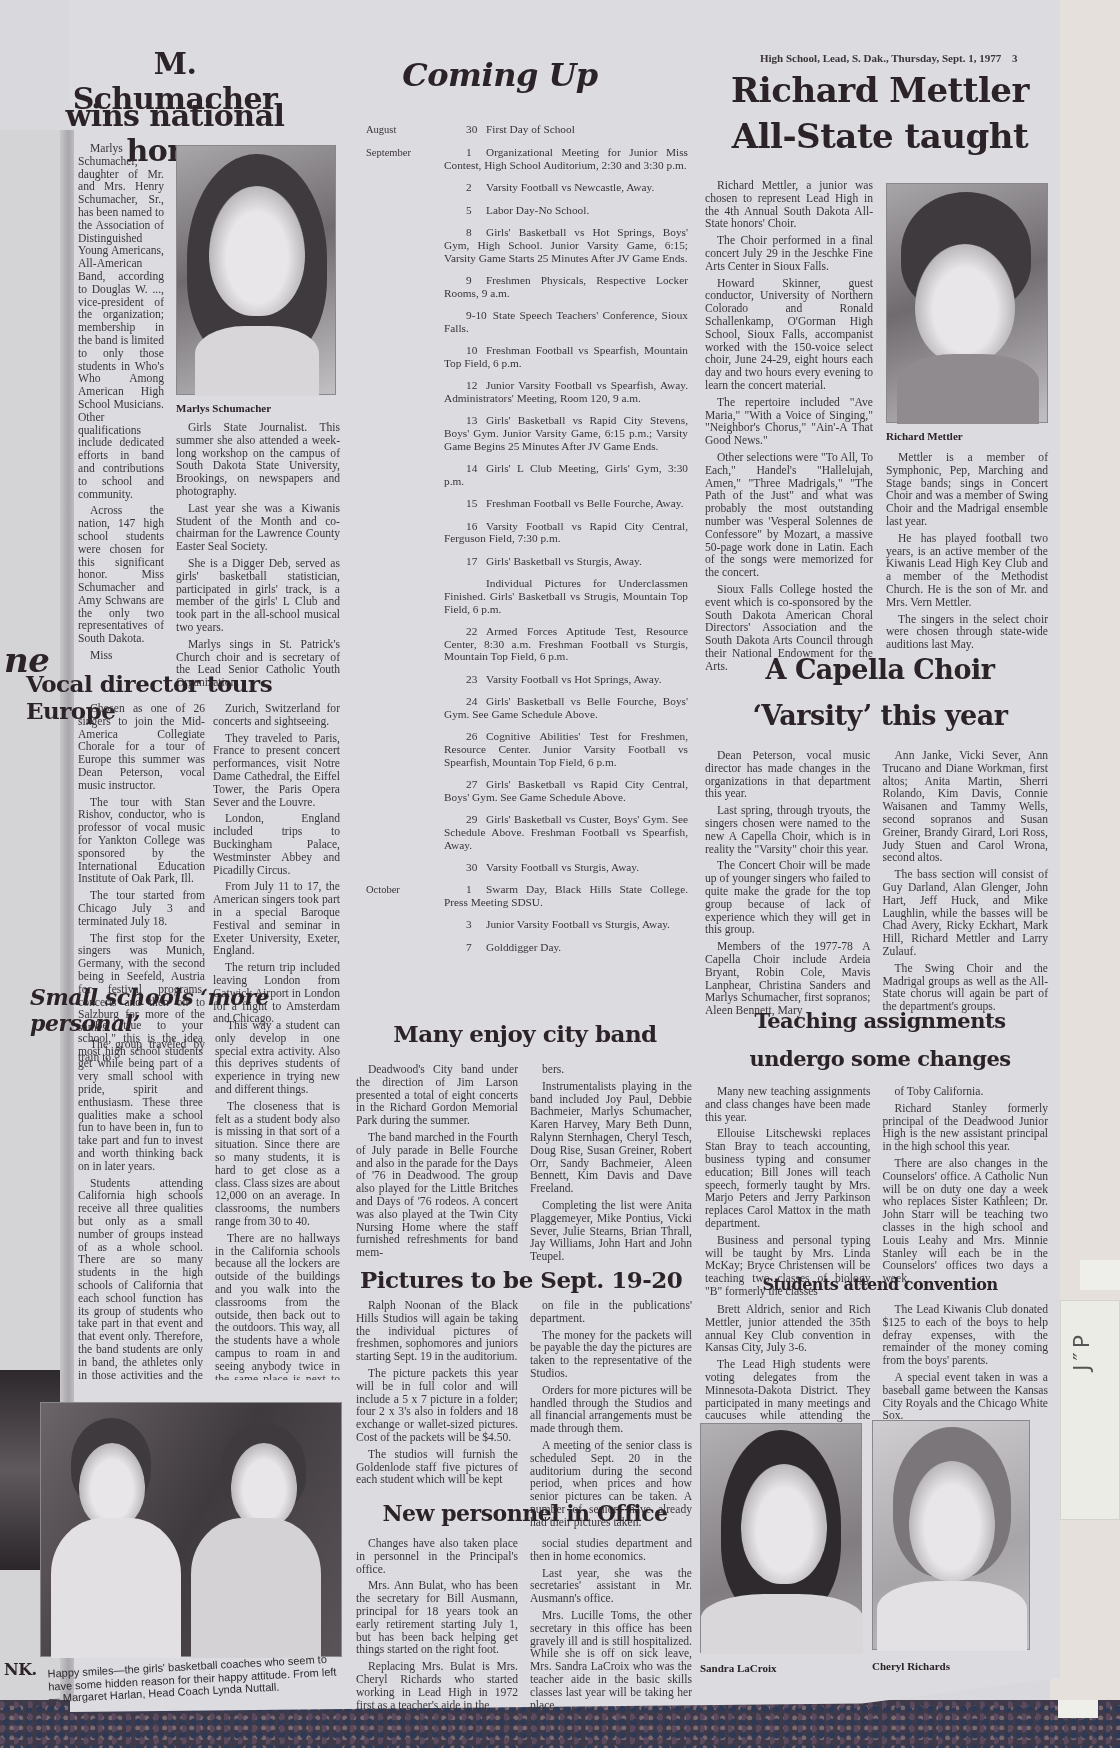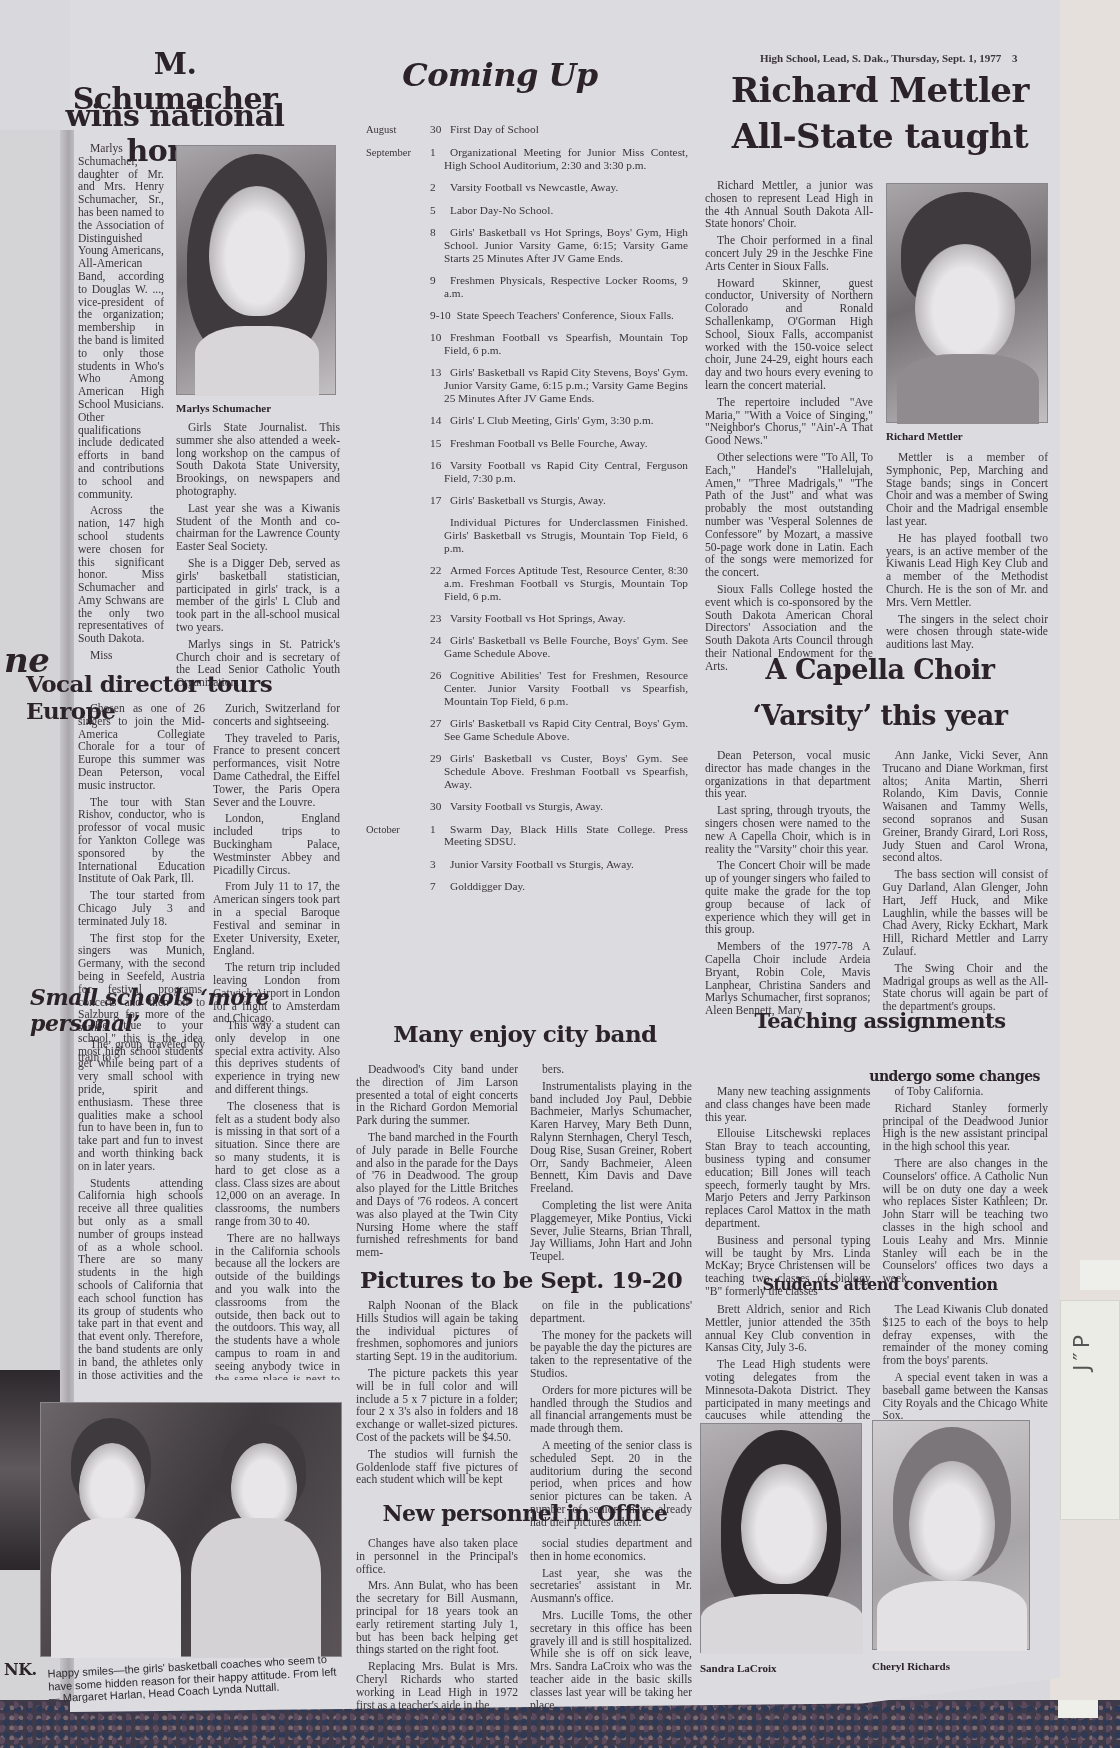--- a/index.html
+++ b/index.html
@@ -70,21 +70,21 @@
   .photo .hair {
     position: absolute; border-radius: 50% 50% 40% 40%;
     background: #3f3a3e;
   }
   .photo .body-shape {
     position: absolute; border-radius: 40% 40% 0 0; background: #d8d6d8;
   }
   .coming-row { display: flex; font-family: "Liberation Serif", serif; font-size: 11.3px; line-height: 12.8px; margin-bottom: 9.5px; color: #3a3437; }
   .coming-row .month { width: 64px; font-size: 10.5px; padding-top: 1px; }
   .coming-row .entry { flex: 1; text-align: justify; padding-left: 14px; text-indent: -14px; }
-  .coming-row .day { display: inline-block; min-width: 14px; margin-right: 6px; text-indent: 0; }
+  .coming-row .day { display: inline-block; min-width: 14px; margin-right: 6px; text-indent: 0; margin-left: 36px; }
   .masthead { font-family: "Liberation Serif", serif; font-size: 11px; font-weight: bold; color: #3b3539; }
   .two-col { display: flex; gap: 12px; }
   .two-col > div { flex: 1; }
 </style>
 </head>
 <body>
 
 <div class="carpet"></div>
 <div class="right-strip"></div>
 
@@ -208,20 +208,24 @@
       <div class="coming-row">
         <div class="month"></div>
         <div class="entry"><span class="day">9-10</span><span>State Speech Teachers' Conference, Sioux Falls.</span></div>
       </div>
       <div class="coming-row">
         <div class="month"></div>
         <div class="entry"><span class="day">10</span><span>Freshman Football vs Spearfish, Mountain Top Field, 6 p.m.</span></div>
       </div>
       <div class="coming-row">
         <div class="month"></div>
+        <div class="entry"><span class="day">12</span><span>Junior Varsity Football vs Spearfish, Away. Administrators' Meeting, Room 120, 9 a.m.</span></div>
+      </div>
+      <div class="coming-row">
+        <div class="month"></div>
         <div class="entry"><span class="day">13</span><span>Girls' Basketball vs Rapid City Stevens, Boys' Gym. Junior Varsity Game, 6:15 p.m.; Varsity Game Begins 25 Minutes After JV Game Ends.</span></div>
       </div>
       <div class="coming-row">
         <div class="month"></div>
         <div class="entry"><span class="day">14</span><span>Girls' L Club Meeting, Girls' Gym, 3:30 p.m.</span></div>
       </div>
       <div class="coming-row">
         <div class="month"></div>
         <div class="entry"><span class="day">15</span><span>Freshman Football vs Belle Fourche, Away.</span></div>
       </div>
@@ -373,21 +377,21 @@
     <div>
       <p>Ann Janke, Vicki Sever, Ann Trucano and Diane Workman, first altos; Anita Martin, Sherri Rolando, Kim Davis, Connie Waisanen and Tammy Wells, second sopranos and Susan Greiner, Brandy Girard, Lori Ross, Judy Stuen and Carol Wrona, second altos.</p>
       <p>The bass section will consist of Guy Darland, Alan Glenger, John Hart, Jeff Huck, and Mike Laughlin, while the basses will be Chad Avery, Ricky Eckhart, Mark Hill, Richard Mettler and Larry Zulauf.</p>
       <p>The Swing Choir and the Madrigal groups as well as the All-State chorus will again be part of the department's groups.</p>
     </div>
   </div>
 </section>
 
 <section>
   <h2 class="abs headline" style="left:720px; top:1008px; width:320px; font-size:21px; text-align:center;">Teaching assignments</h2>
-  <h2 class="abs headline" style="left:720px; top:1068px; width:320px; font-size:14px; text-align:right;">undergo some changes</h2>
+  <h2 class="abs headline" style="left:720px; top:1046px; width:320px; font-size:21px; text-align:center;">undergo some changes</h2>
   <div class="abs two-col body-text" style="left:705px; top:1086px; width:343px;">
     <div>
       <p>Many new teaching assignments and class changes have been made this year.</p>
       <p>Ellouise Litschewski replaces Stan Bray to teach accounting, business typing and consumer education; Bill Jones will teach speech, formerly taught by Mrs. Marjo Peters and Jerry Parkinson replaces Carol Mattox in the math department.</p>
       <p>Business and personal typing will be taught by Mrs. Linda McKay; Bryce Christensen will be teaching two classes of biology "B" formerly the classes</p>
     </div>
     <div>
       <p>of Toby California.</p>
       <p>Richard Stanley formerly principal of the Deadwood Junior High is the new assistant principal in the high school this year.</p>
       <p>There are also changes in the Counselors' office. A Catholic Nun will be on duty one day a week who replaces Sister Kathleen; Dr. John Starr will be teaching two classes in the high school and Louis Leahy and Mrs. Minnie Stanley will each be in the Counselors' offices two days a week.</p>

